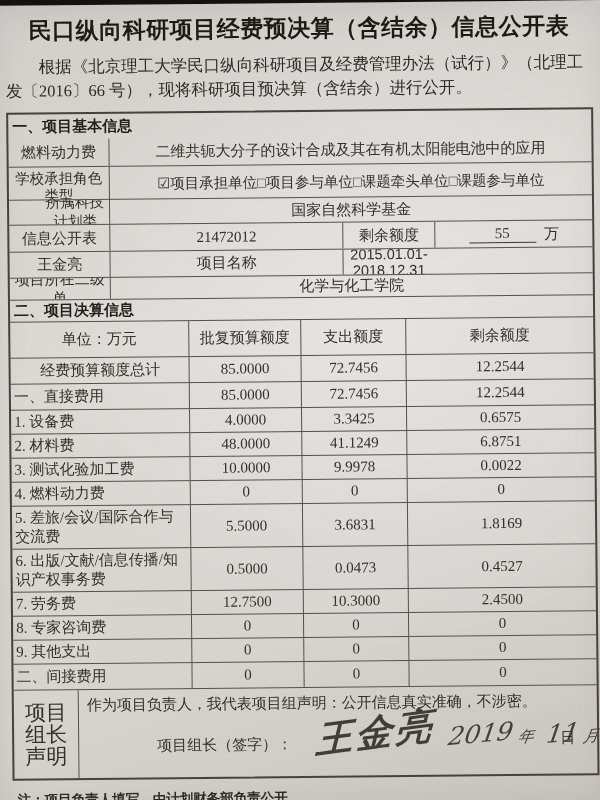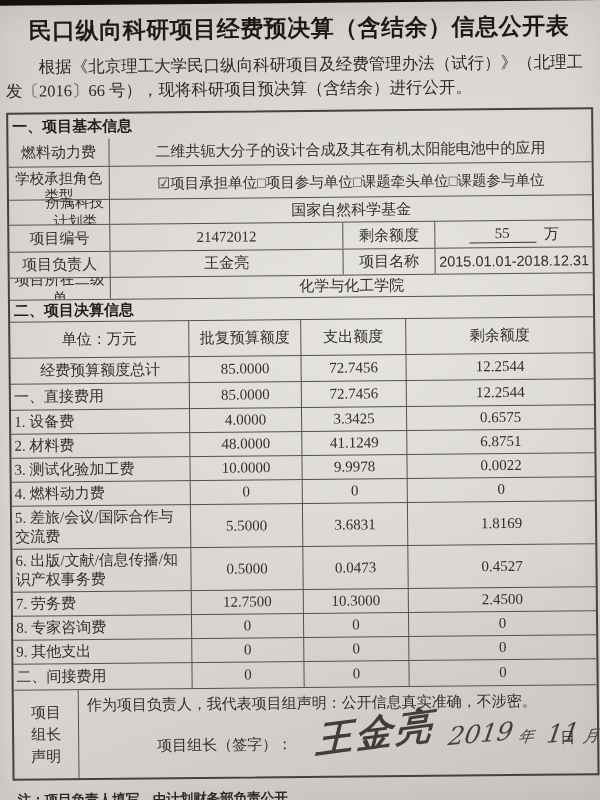--- a/index.html
+++ b/index.html
@@ -86,21 +86,21 @@
   .brow .bc{ display:flex; align-items:center; justify-content:center;
              font-size:15px; min-height:23px; padding:1px 2px; }
   .brow .bc + .bc{ border-left:1px solid var(--line); }
   .brow .bc.name{ justify-content:flex-start; text-align:left; padding-left:3px; line-height:19px; }
   .brow.total .bc.name{ justify-content:center; text-align:center; }
   .brow.total .bc, .brow.group .bc{ min-height:25px; }
   .brow.tall .bc{ min-height:42px; }
 
   .decl{ grid-template-columns:64px 1fr; border-top:1px solid var(--line); min-height:88px; }
   .decl-label{ display:flex; align-items:center; justify-content:center; }
-  .decl-label span{ width:2em; font-size:15px; line-height:22px; text-align:left; }
+  .decl-label span{ width:2em; font-size:21px; line-height:22px; text-align:left; }
   .decl-body{ border-left:1px solid var(--line); position:relative; padding:5px 6px 0 8px;
               display:block; height:100%; min-height:88px; }
   .statement{ font-size:15px; line-height:20px; }
   .sign-area{ position:relative; height:60px; }
   .sign-label{ position:absolute; left:70px; top:22px; font-size:15px; }
   .signature{
     position:absolute; left:228px; top:-4px;
     font-family:"DejaVu Serif",serif; font-style:italic; font-weight:600;
     font-size:37px; letter-spacing:3px; color:#413d37;
     transform:rotate(-7deg) skewX(-8deg);
@@ -140,31 +140,30 @@
         </div>
         <div class="cell" style="font-size:14.5px;">☑项目承担单位□项目参与单位□课题牵头单位□课题参与单位</div>
       </div>
 
       <div class="row g2 r-plan">
         <div class="cell" style="font-size:14.5px;margin-left:32px;">所属科技计划类</div>
         <div class="cell">国家自然科学基金</div>
       </div>
 
       <div class="row g4 r-num">
-        <div class="cell">项目编号</div>
+        <div class="cell">信息公开表</div>
         <div class="cell">21472012</div>
         <div class="cell">剩余额度</div>
         <div class="cell">
           <span class="fund-val">55</span>
           <span class="fund-unit">万</span>
         </div>
       </div>
 
       <div class="row g4 r-pi">
-        <div class="cell">项目负责人</div>
         <div class="cell">王金亮</div>
         <div class="cell">项目名称</div>
         <div class="cell" style="font-family:'Liberation Sans',sans-serif;font-size:14.5px;">2015.01.01-2018.12.31</div>
       </div>
 
       <div class="row g2 r-unit">
         <div class="cell" style="font-size:15px;">项目所在二级单</div>
         <div class="cell">化学与化工学院</div>
       </div>
 

